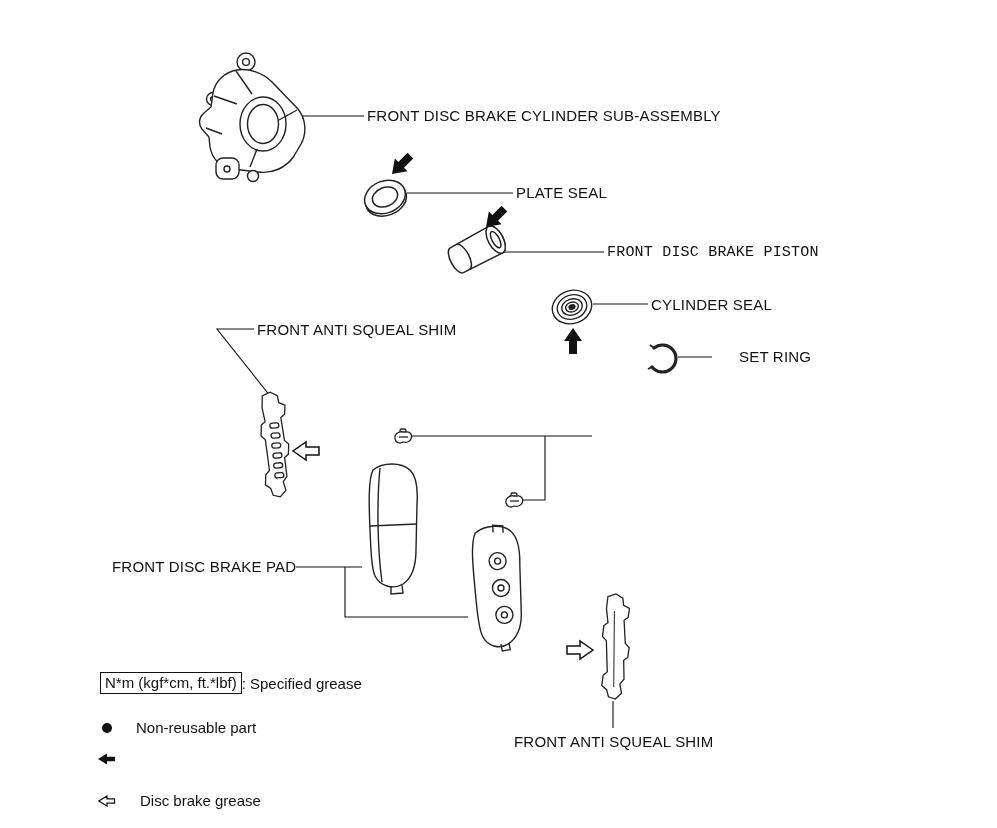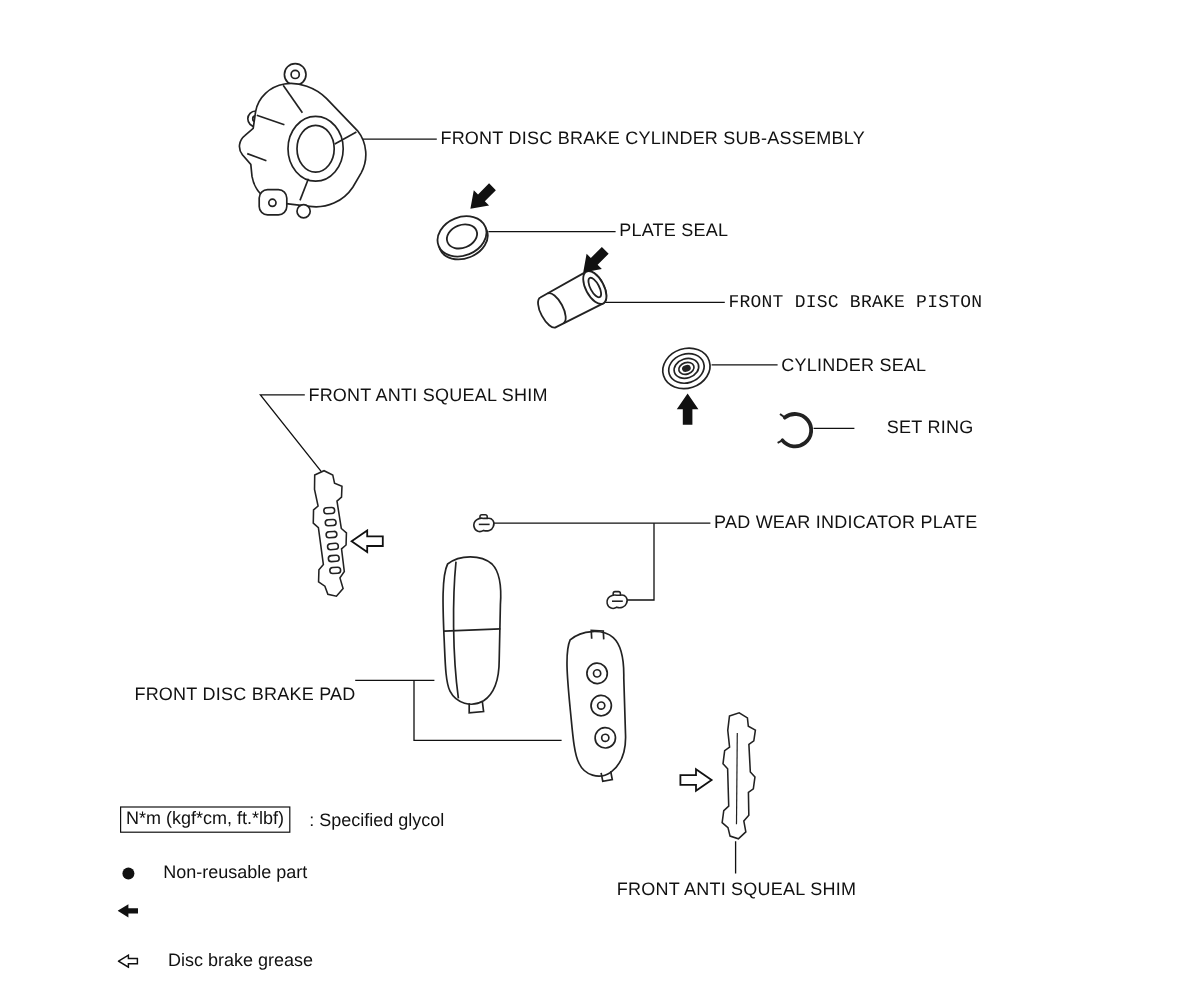--- a/index.html
+++ b/index.html
@@ -161,27 +161,26 @@
     <use href="#arrowShape" transform="translate(293,451) rotate(90)" fill="#fff" stroke="#111" stroke-width="1.5"></use>
     <use href="#arrowShape" transform="translate(593,650) rotate(-90)" fill="#fff" stroke="#111" stroke-width="1.5"></use>
   </svg>
 
   <div class="label" style="left:367px; top:107px;">FRONT DISC BRAKE CYLINDER SUB-ASSEMBLY</div>
   <div class="label" style="left:516px; top:184px;">PLATE SEAL</div>
   <div class="label" style="left:607px; top:244px;font-family:Liberation Mono, monospace;">FRONT DISC BRAKE PISTON</div>
   <div class="label" style="left:651px; top:296px;">CYLINDER SEAL</div>
   <div class="label" style="left:715px; top:348px;margin-left:24px;">SET RING</div>
   <div class="label" style="left:257px; top:321px;">FRONT ANTI SQUEAL SHIM</div>
-  <div class="label" style="left:595px; top:427px;">PAD WEAR INDICATOR PLATE</div>
-  <div class="label" style="left:112px; top:570px;">FRONT DISC BRAKE PAD</div>
+  <div class="label" style="left:112px; top:558px;">FRONT DISC BRAKE PAD</div>
   <div class="label" style="left:514px; top:733px;">FRONT ANTI SQUEAL SHIM</div>
 
-  <div class="legend-row" style="left:100px; top:672px; gap:16px;">
+  <div class="legend-row" style="left:100px; top:672px; gap:0;">
     <span class="torque-box">N*m (kgf*cm, ft.*lbf)</span>
-    <span>: Specified glycol</span>
+    <span>: Specified grease</span>
   </div>
 
   <div class="legend-row" style="left:102px; top:719px;">
     <span class="dot-icon"></span>
     <span>Non-reusable part</span>
   </div>
 
   <div class="legend-row" style="left:98px; top:753px;">
     <svg width="18" height="12" viewBox="0 0 18 12">
       <polygon points="0,6 9,0.5 9,3.8 17,3.8 17,8.2 9,8.2 9,11.5" fill="#111"></polygon>

